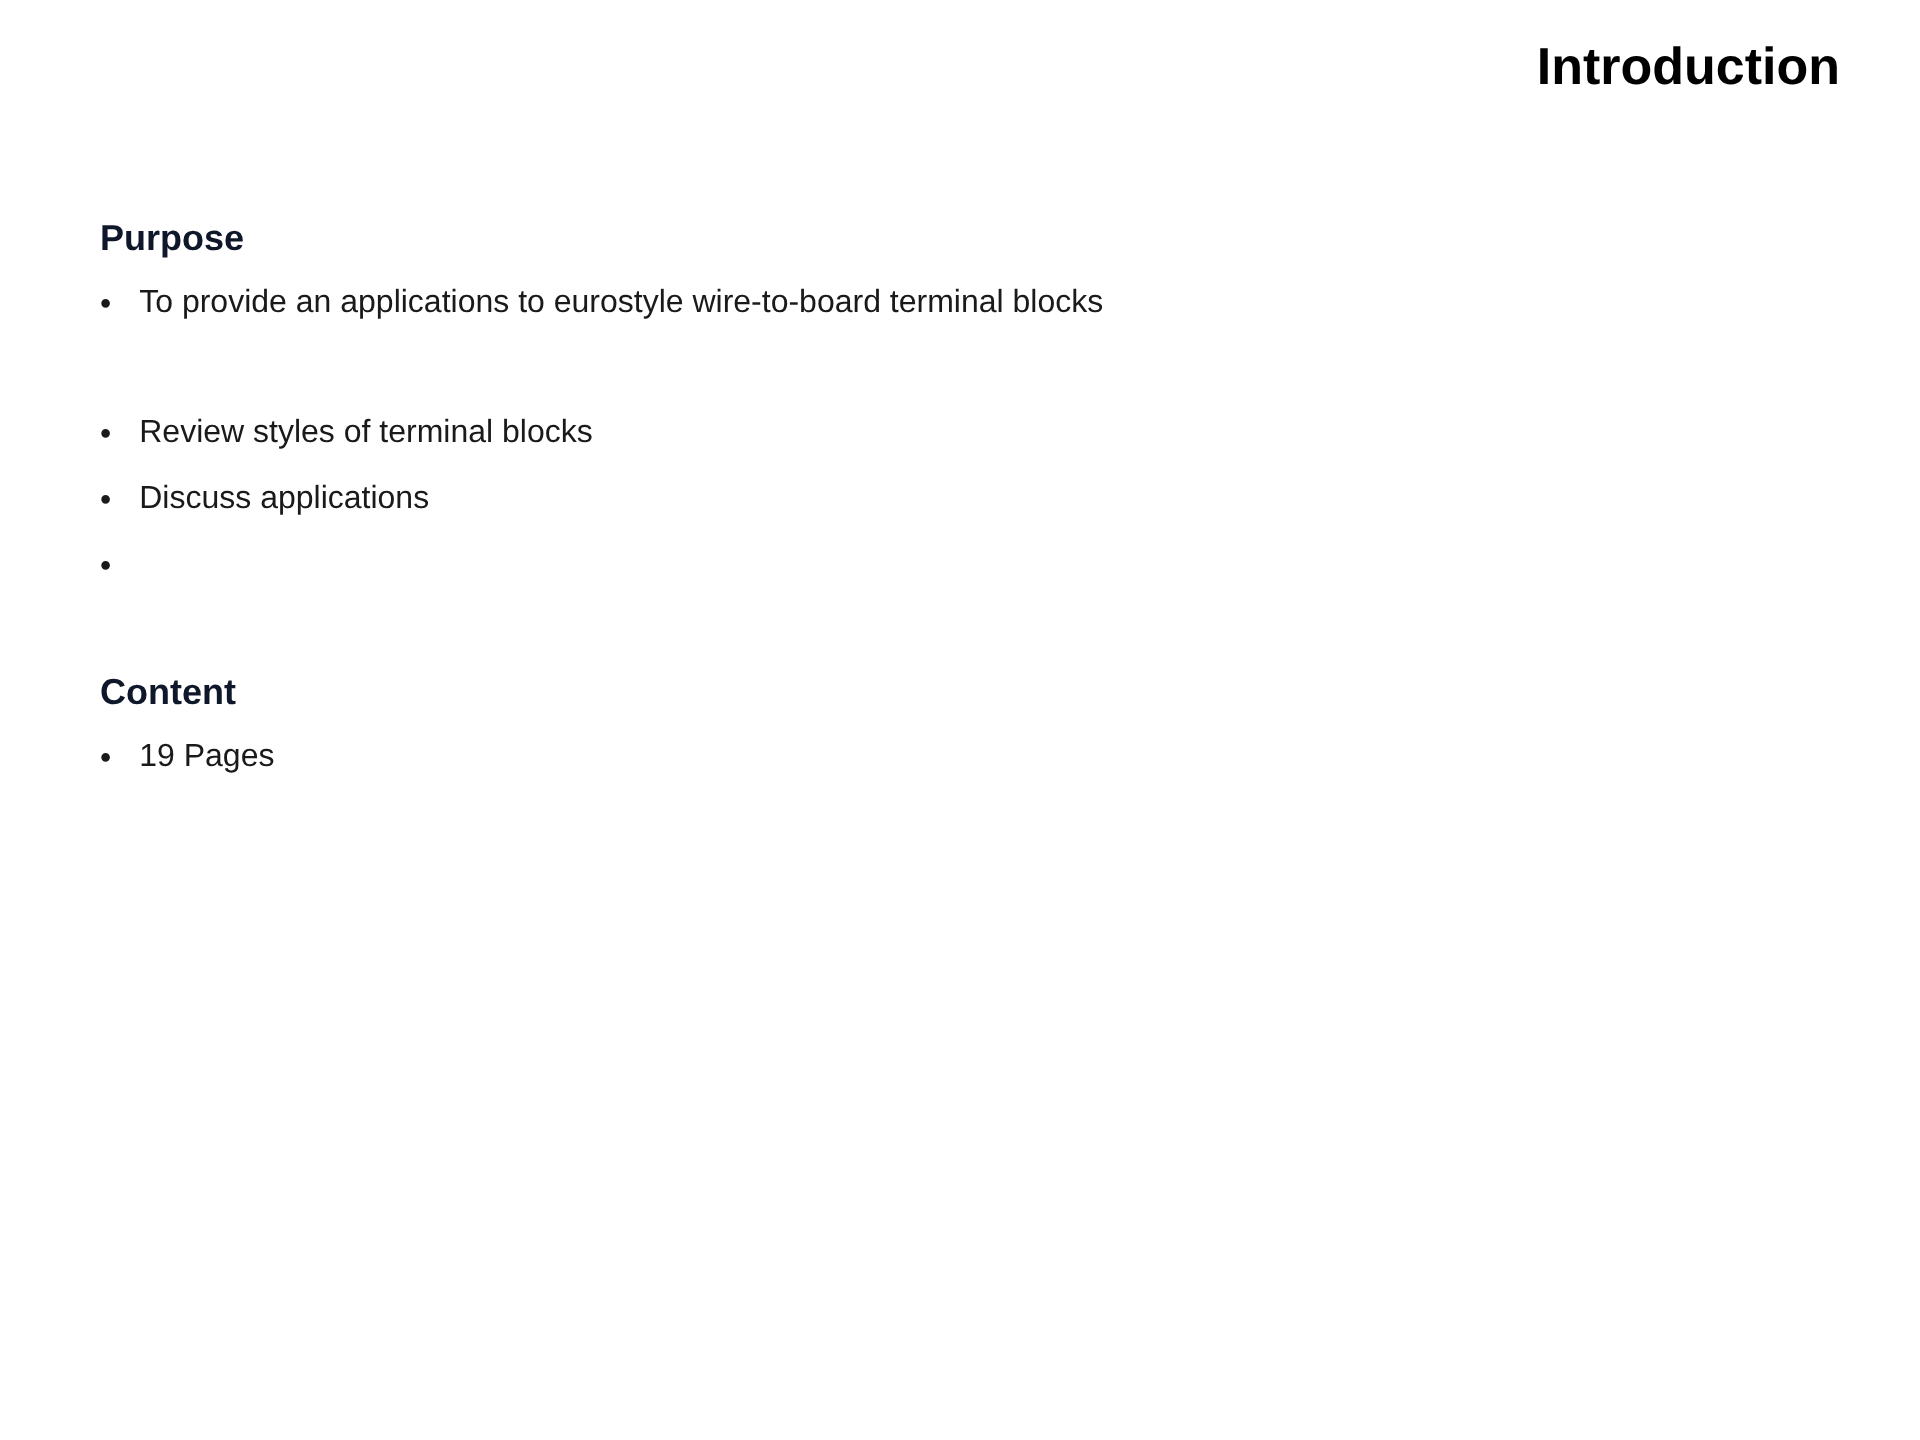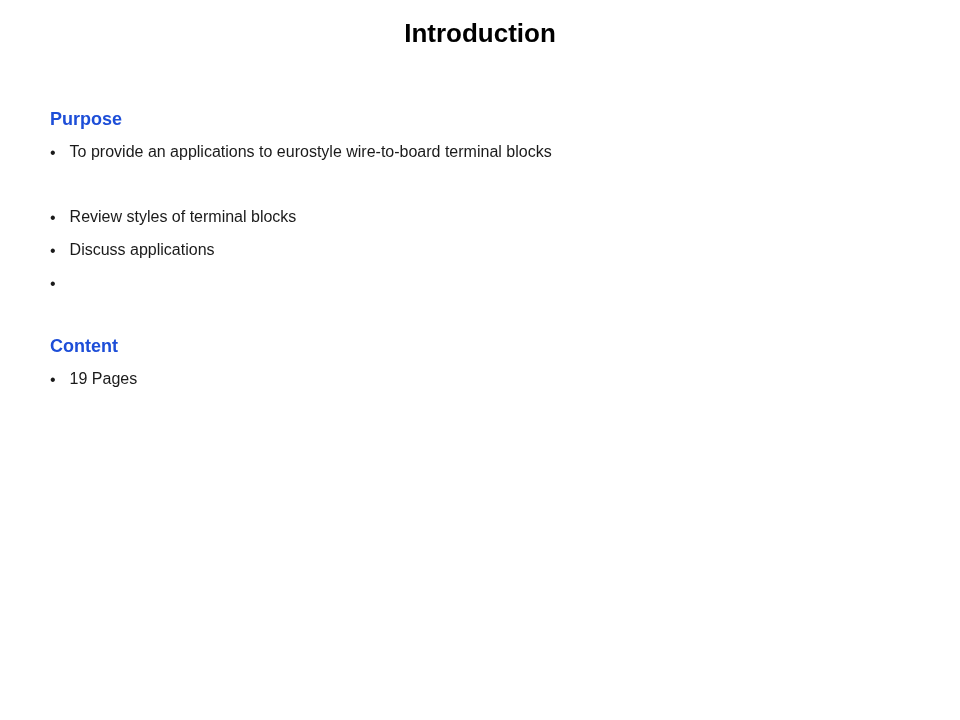--- a/index.html
+++ b/index.html
@@ -20,39 +20,39 @@
 
     .page {
       width: 960px;
       height: 720px;
       padding: 18px 40px 40px 40px;
       display: flex;
       flex-direction: column;
     }
 
     .page-title {
-      text-align: center;
+      text-align: right;
       font-size: 26px;
       font-weight: bold;
       margin-bottom: 60px;
       color: #000000;
     }
 
     .content-area {
       padding-left: 10px;
     }
 
     .section {
       margin-bottom: 40px;
     }
 
     .section-heading {
       font-size: 18px;
       font-weight: bold;
-      color: #1d4ed8;
+      color: #0f172a;
       margin-bottom: 10px;
     }
 
     .bullet-list {
       list-style: none;
       padding: 0;
       margin: 0;
     }
 
     .bullet-list li {

